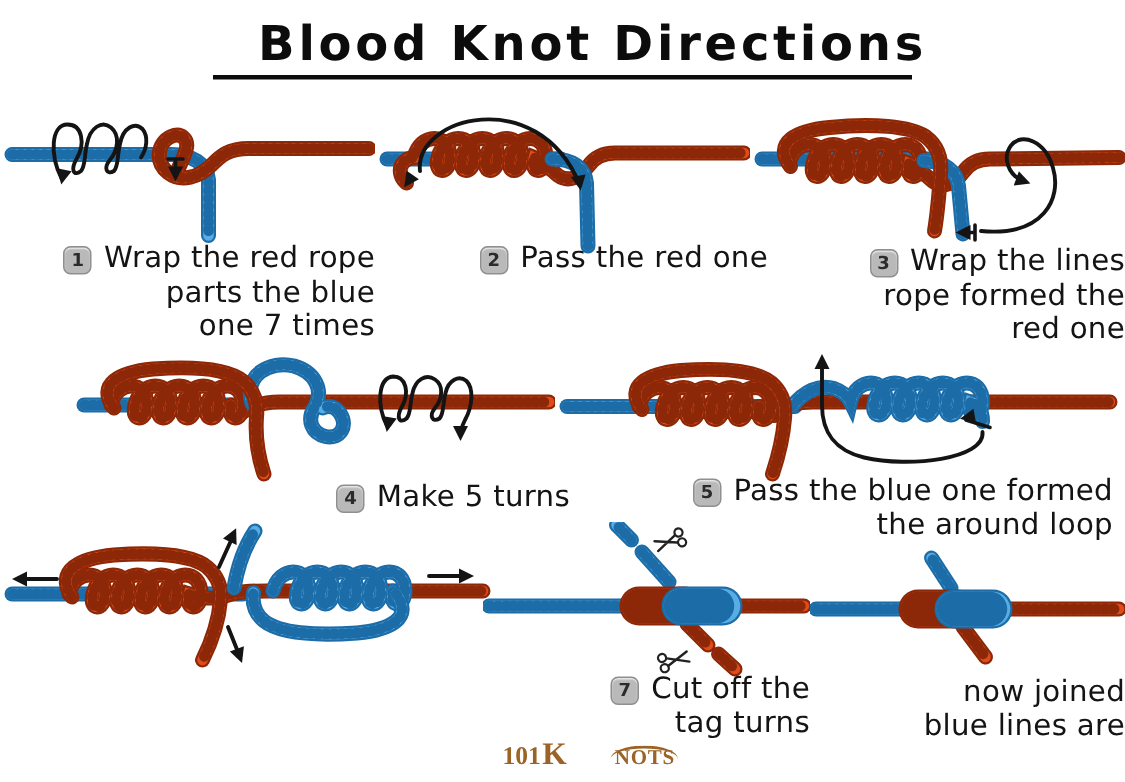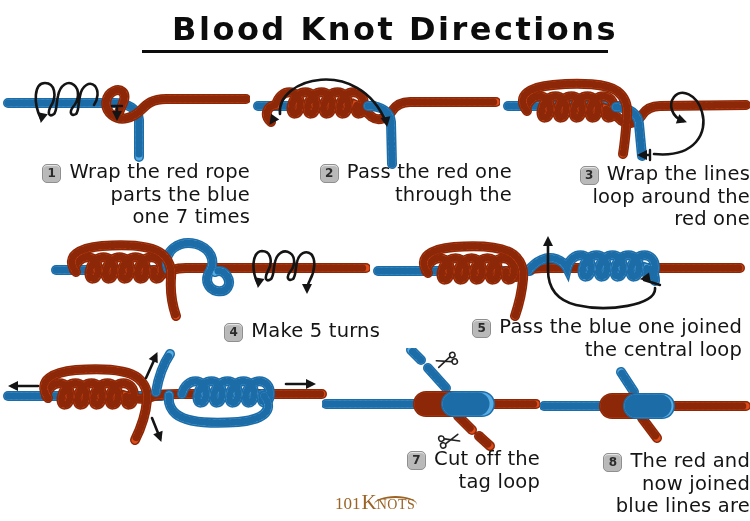--- a/index.html
+++ b/index.html
@@ -14,24 +14,24 @@
   .badge{display:inline-flex;align-items:center;justify-content:center;
     width:17px;height:17px;border-radius:5px;background:#b9b9b9;border:1px solid #8f8f8f;
     box-shadow:inset 0 1px 1px rgba(255,255,255,.7);
     font-size:12px;font-weight:bold;color:#2b2b2b;margin-right:8px;vertical-align:1px;}
   .arr{fill:none;stroke:#141414;stroke-width:2.6;stroke-linecap:round;}
   .ah{fill:#141414;stroke:none;}
   .tbar{stroke:#141414;stroke-width:2.4;stroke-linecap:round;}
   .scissors circle{fill:none;stroke:#222;stroke-width:1.5;}
   .scissors path{fill:none;stroke:#222;stroke-width:1.6;stroke-linecap:round;}
   .logo{position:absolute;left:335px;top:492px;font-family:"Liberation Serif","DejaVu Serif",serif;
-    font-weight:normal;color:#9b6426;display:flex;align-items:baseline;line-height:1;}
+    font-weight:bold;color:#9b6426;display:flex;align-items:baseline;line-height:1;}
   .logo .p1{font-size:17px;}
   .logo .pk{font-size:21px;margin-left:1px;}
-  .logo .nots{font-size:14px;position:relative;letter-spacing:0.5px;}
+  .logo .nots{font-size:14px;position:relative;letter-spacing:0.5px;margin-left:32px;}
   .logo .nots .arc{position:absolute;left:-3px;right:-2px;top:-2px;height:7px;
     border-top:2px solid #9b6426;border-radius:50% 50% 0 0 / 100% 100% 0 0;}
 </style>
 </head>
 <body>
 
 <div class="stage">
 
   <div class="page-title">Blood Knot Directions</div>
   <div class="title-underline"></div>
@@ -77,21 +77,20 @@
         <path d="M 118 44 C 132 44 140 50 141 60 L 142 102" fill="none" stroke="#1c6ca8" stroke-width="7" stroke-linecap="round" stroke-dasharray="1.6 3.6"></path>
       </g>
     <g>
       <path class="arr" d="M 30 52 C 26 16 108 -6 136 60"></path>
       <path class="ah" transform="translate(137,64) rotate(350)" d="M 0 1 L -5 -9 L 5 -9 Z"></path>
       <path class="ah" transform="translate(20,62) rotate(35)" d="M 0 1 L -5 -9 L 5 -9 Z"></path>
     </g>
   </svg>
   <div class="cap" style="left:262px;top:161px;width:250px">
     <div class="line"><span class="badge">2</span><span>Pass the red one</span></div>
-    <div class="line">through the</div>
   </div>
 
   <svg class="illus" style="left:500px;top:66px" width="250" height="108" viewBox="0 0 250 108">
     <g>
         <path d="M 8 40 H 120" fill="none" stroke="#1c6ca8" stroke-width="10" stroke-linecap="round"></path>
         <path d="M 8 40 H 120" fill="none" stroke="#58ade5" stroke-width="7" stroke-linecap="round"></path>
         <path d="M 8 40 H 120" fill="none" stroke="#1c6ca8" stroke-width="7" stroke-linecap="round" stroke-dasharray="1.6 3.6"></path>
       </g>
     <g>
         <path d="M 26 43 c 4 -17 24 -17 24 0 c 0 11 -11 12 -8 0 c 4 -17 24 -17 24 0 c 0 11 -11 12 -8 0 c 4 -17 24 -17 24 0 c 0 11 -11 12 -8 0 c 4 -17 24 -17 24 0 c 0 11 -11 12 -8 0 c 4 -17 24 -17 24 0 c 0 11 -11 12 -8 0 c 7 3 11 8 16 12 c 7 5 15 1 20 -6 c 4 -6 10 -9 18 -9 L 246 39" fill="none" stroke="#8c2808" stroke-width="10" stroke-linecap="round"></path>
@@ -110,21 +109,21 @@
       </g>
     <g>
       <path class="arr" d="M 154 88 C 196 92 208 66 202 46 C 197 28 181 22 174 31 C 168 39 172 51 183 55"></path>
       <path class="ah" transform="translate(186,56) rotate(290)" d="M 0 1 L -5 -9 L 5 -9 Z"></path>
       <path class="tbar" d="M 150 84 L 150 94 M 150 89 L 141 89"></path>
       <path class="ah" transform="translate(138,89) rotate(90)" d="M 0 1 L -5 -9 L 5 -9 Z"></path>
     </g>
   </svg>
   <div class="cap" style="left:500px;top:163px;width:250px">
     <div class="line"><span class="badge">3</span><span>Wrap the lines</span></div>
-    <div class="line">loop around the</div>
+    <div class="line">rope formed the</div>
     <div class="line">red one</div>
   </div>
 
   <svg class="illus" style="left:10px;top:226px" width="360" height="105" viewBox="0 0 360 105">
     <g>
         <path d="M 46 44 H 162" fill="none" stroke="#1c6ca8" stroke-width="10" stroke-linecap="round"></path>
         <path d="M 46 44 H 162" fill="none" stroke="#58ade5" stroke-width="7" stroke-linecap="round"></path>
         <path d="M 46 44 H 162" fill="none" stroke="#1c6ca8" stroke-width="7" stroke-linecap="round" stroke-dasharray="1.6 3.6"></path>
       </g>
     <g>
@@ -184,22 +183,22 @@
         <path d="M 60 49 C 48 33 64 25 86 23 C 114 21 136 23 146 31 C 153 37 156 45 155 55 C 154 68 151 80 147 92" fill="none" stroke="#8c2808" stroke-width="7" stroke-linecap="round" stroke-dasharray="1.6 3.6"></path>
       </g>
     <g>
       <path class="arr" d="M 287 64 C 289 82 238 88 208 81 C 188 76 180 64 180 46 L 180 16"></path>
       <path class="ah" transform="translate(180,13) rotate(180)" d="M 0 1 L -5 -9 L 5 -9 Z"></path>
       <path class="tbar" d="M 276 56 L 292 61"></path>
       <path class="ah" transform="translate(273,55) rotate(80)" d="M 0 1 L -5 -9 L 5 -9 Z"></path>
     </g>
   </svg>
   <div class="cap" style="left:368px;top:316px;width:374px">
-    <div class="line"><span class="badge">5</span><span>Pass the blue one joined</span></div>
-    <div class="line">the central loop</div>
+    <div class="line"><span class="badge">5</span><span>Pass the blue one formed</span></div>
+    <div class="line">the around loop</div>
   </div>
 
   <svg class="illus" style="left:0;top:344px" width="330" height="120" viewBox="0 0 330 120">
     <g>
         <path d="M 8 52 H 162" fill="none" stroke="#1c6ca8" stroke-width="10" stroke-linecap="round"></path>
         <path d="M 8 52 H 162" fill="none" stroke="#58ade5" stroke-width="7" stroke-linecap="round"></path>
         <path d="M 8 52 H 162" fill="none" stroke="#1c6ca8" stroke-width="7" stroke-linecap="round" stroke-dasharray="1.6 3.6"></path>
       </g>
     <g>
         <path d="M 148 54 C 158 50 168 50 178 50 H 322" fill="none" stroke="#8c2808" stroke-width="10" stroke-linecap="round"></path>
@@ -290,21 +289,21 @@
       <path d="M -5 -2.5 L 9 3.5 M -5 2.5 L 9 -3.5"></path>
     </g>
     <g class="scissors" transform="translate(128,92) rotate(-15)">
       <circle cx="-8" cy="-3.5" r="2.7"></circle>
         <circle cx="-8" cy="3.5" r="2.7"></circle>
       <path d="M -5 -2.5 L 9 3.5 M -5 2.5 L 9 -3.5"></path>
     </g>
   </svg>
   <div class="cap" style="left:322px;top:448px;width:218px">
     <div class="line"><span class="badge">7</span><span>Cut off the</span></div>
-    <div class="line">tag loop</div>
+    <div class="line">tag turns</div>
   </div>
 
   <svg class="illus" style="left:540px;top:352px" width="210" height="98" viewBox="0 0 210 98">
     <g>
         <path d="M 4 54 H 82" fill="none" stroke="#1c6ca8" stroke-width="10" stroke-linecap="round"></path>
         <path d="M 4 54 H 82" fill="none" stroke="#58ade5" stroke-width="7" stroke-linecap="round"></path>
         <path d="M 4 54 H 82" fill="none" stroke="#1c6ca8" stroke-width="7" stroke-linecap="round" stroke-dasharray="1.6 3.6"></path>
       </g>
     <g>
         <path d="M 118 54 H 206" fill="none" stroke="#8c2808" stroke-width="10" stroke-linecap="round"></path>
@@ -326,21 +325,20 @@
         <path d="M 72 54 H 98" fill="none" stroke="#dd4c1a" stroke-width="23" stroke-linecap="round"></path>
         <path d="M 72 54 H 98" fill="none" stroke="#8c2808" stroke-width="23" stroke-linecap="round" stroke-dasharray="2.4 4.8"></path>
       </g>
     <g>
         <path d="M 96 54 H 122" fill="none" stroke="#1c6ca8" stroke-width="26" stroke-linecap="round"></path>
         <path d="M 96 54 H 122" fill="none" stroke="#58ade5" stroke-width="23" stroke-linecap="round"></path>
         <path d="M 96 54 H 122" fill="none" stroke="#1c6ca8" stroke-width="23" stroke-linecap="round" stroke-dasharray="2.4 4.8"></path>
       </g>
   </svg>
   <div class="cap" style="left:540px;top:450px;width:210px">
-    <div class="line"><span class="badge">8</span><span>The red and</span></div>
     <div class="line">now joined</div>
     <div class="line">blue lines are</div>
   </div>
 
   <div class="logo">
     <span class="p1">101</span>
       <span class="pk">K</span>
       <span class="nots"><span class="arc"></span><span>NOTS</span></span>
   </div>
 

